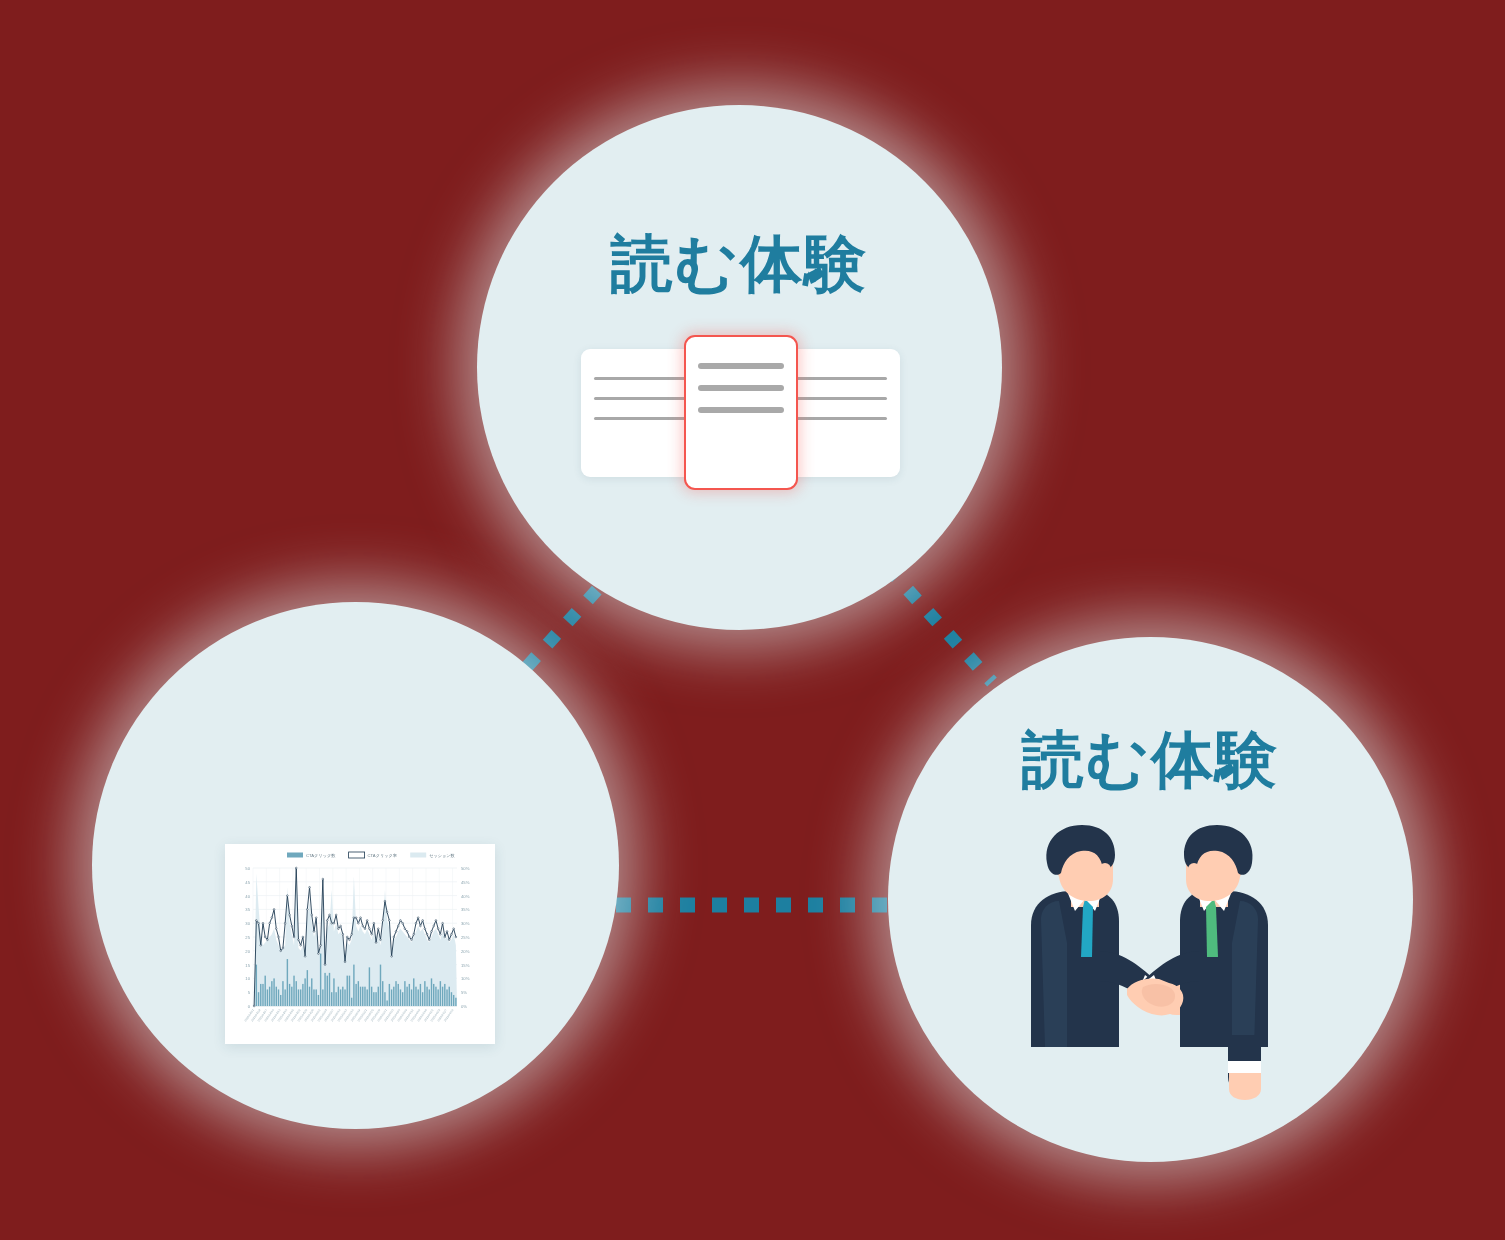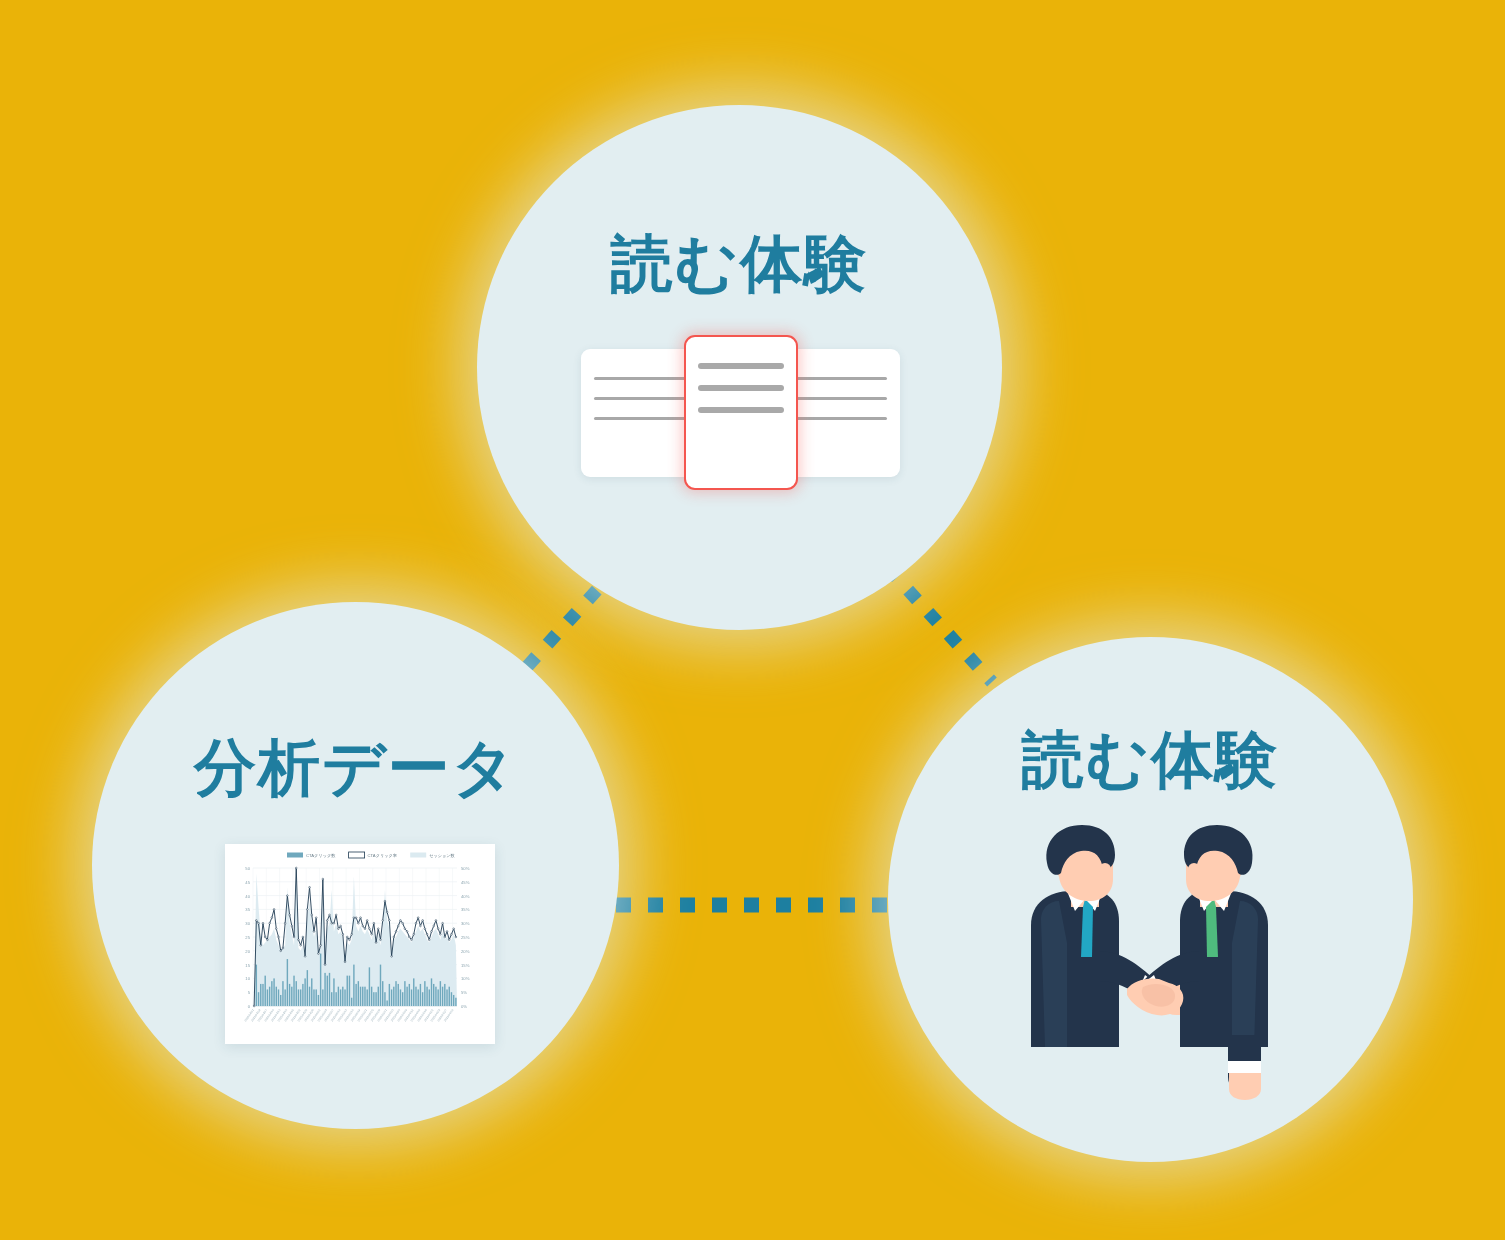--- a/index.html
+++ b/index.html
@@ -7,21 +7,21 @@
     padding: 0;
     background: #ffffff;
   }
   body {
     font-family: "Liberation Sans", "DejaVu Sans", sans-serif;
   }
   #stage {
     position: relative;
     width: 1505px;
     height: 1240px;
-    background: #eab308;
+    background: #7f1d1d;
     overflow: hidden;
   }
 
   
   .node-circle {
     position: absolute;
     border-radius: 50%;
     background: #e2eef1;
     box-shadow: 0 0 60px 18px rgba(226, 238, 241, 0.55);
   }
@@ -156,21 +156,20 @@
         <div class="card-lines">
           <div class="card-line"></div>
           <div class="card-line"></div>
           <div class="card-line"></div>
         </div>
       </div>
     </div>
   </div>
 
   <div class="node-circle" id="circle-left">
-    <div class="node-title">分析データ</div>
 
     <div id="chart-illustration">
       <svg id="chart-svg" width="270" height="200" viewBox="0 0 270 200">
         <rect x="0" y="0" width="270" height="200" fill="#ffffff"></rect>
         <g id="chart-legend">
             <rect x="62" y="8.5" width="16" height="5" fill="#6fa8bd"></rect>
             <text x="81" y="13" font-size="4.2" fill="#6d818c" font-family="&quot;Liberation Sans&quot;, sans-serif">CTAクリック数</text>
             <rect x="123.6" y="8" width="16" height="6" fill="#ffffff" stroke="#1f3b52" stroke-width="0.8"></rect>
             <text x="142.6" y="13" font-size="4.2" fill="#6d818c" font-family="&quot;Liberation Sans&quot;, sans-serif">CTAクリック率</text>
             <rect x="185.2" y="8.5" width="16" height="5" fill="#dbeaf0"></rect>

